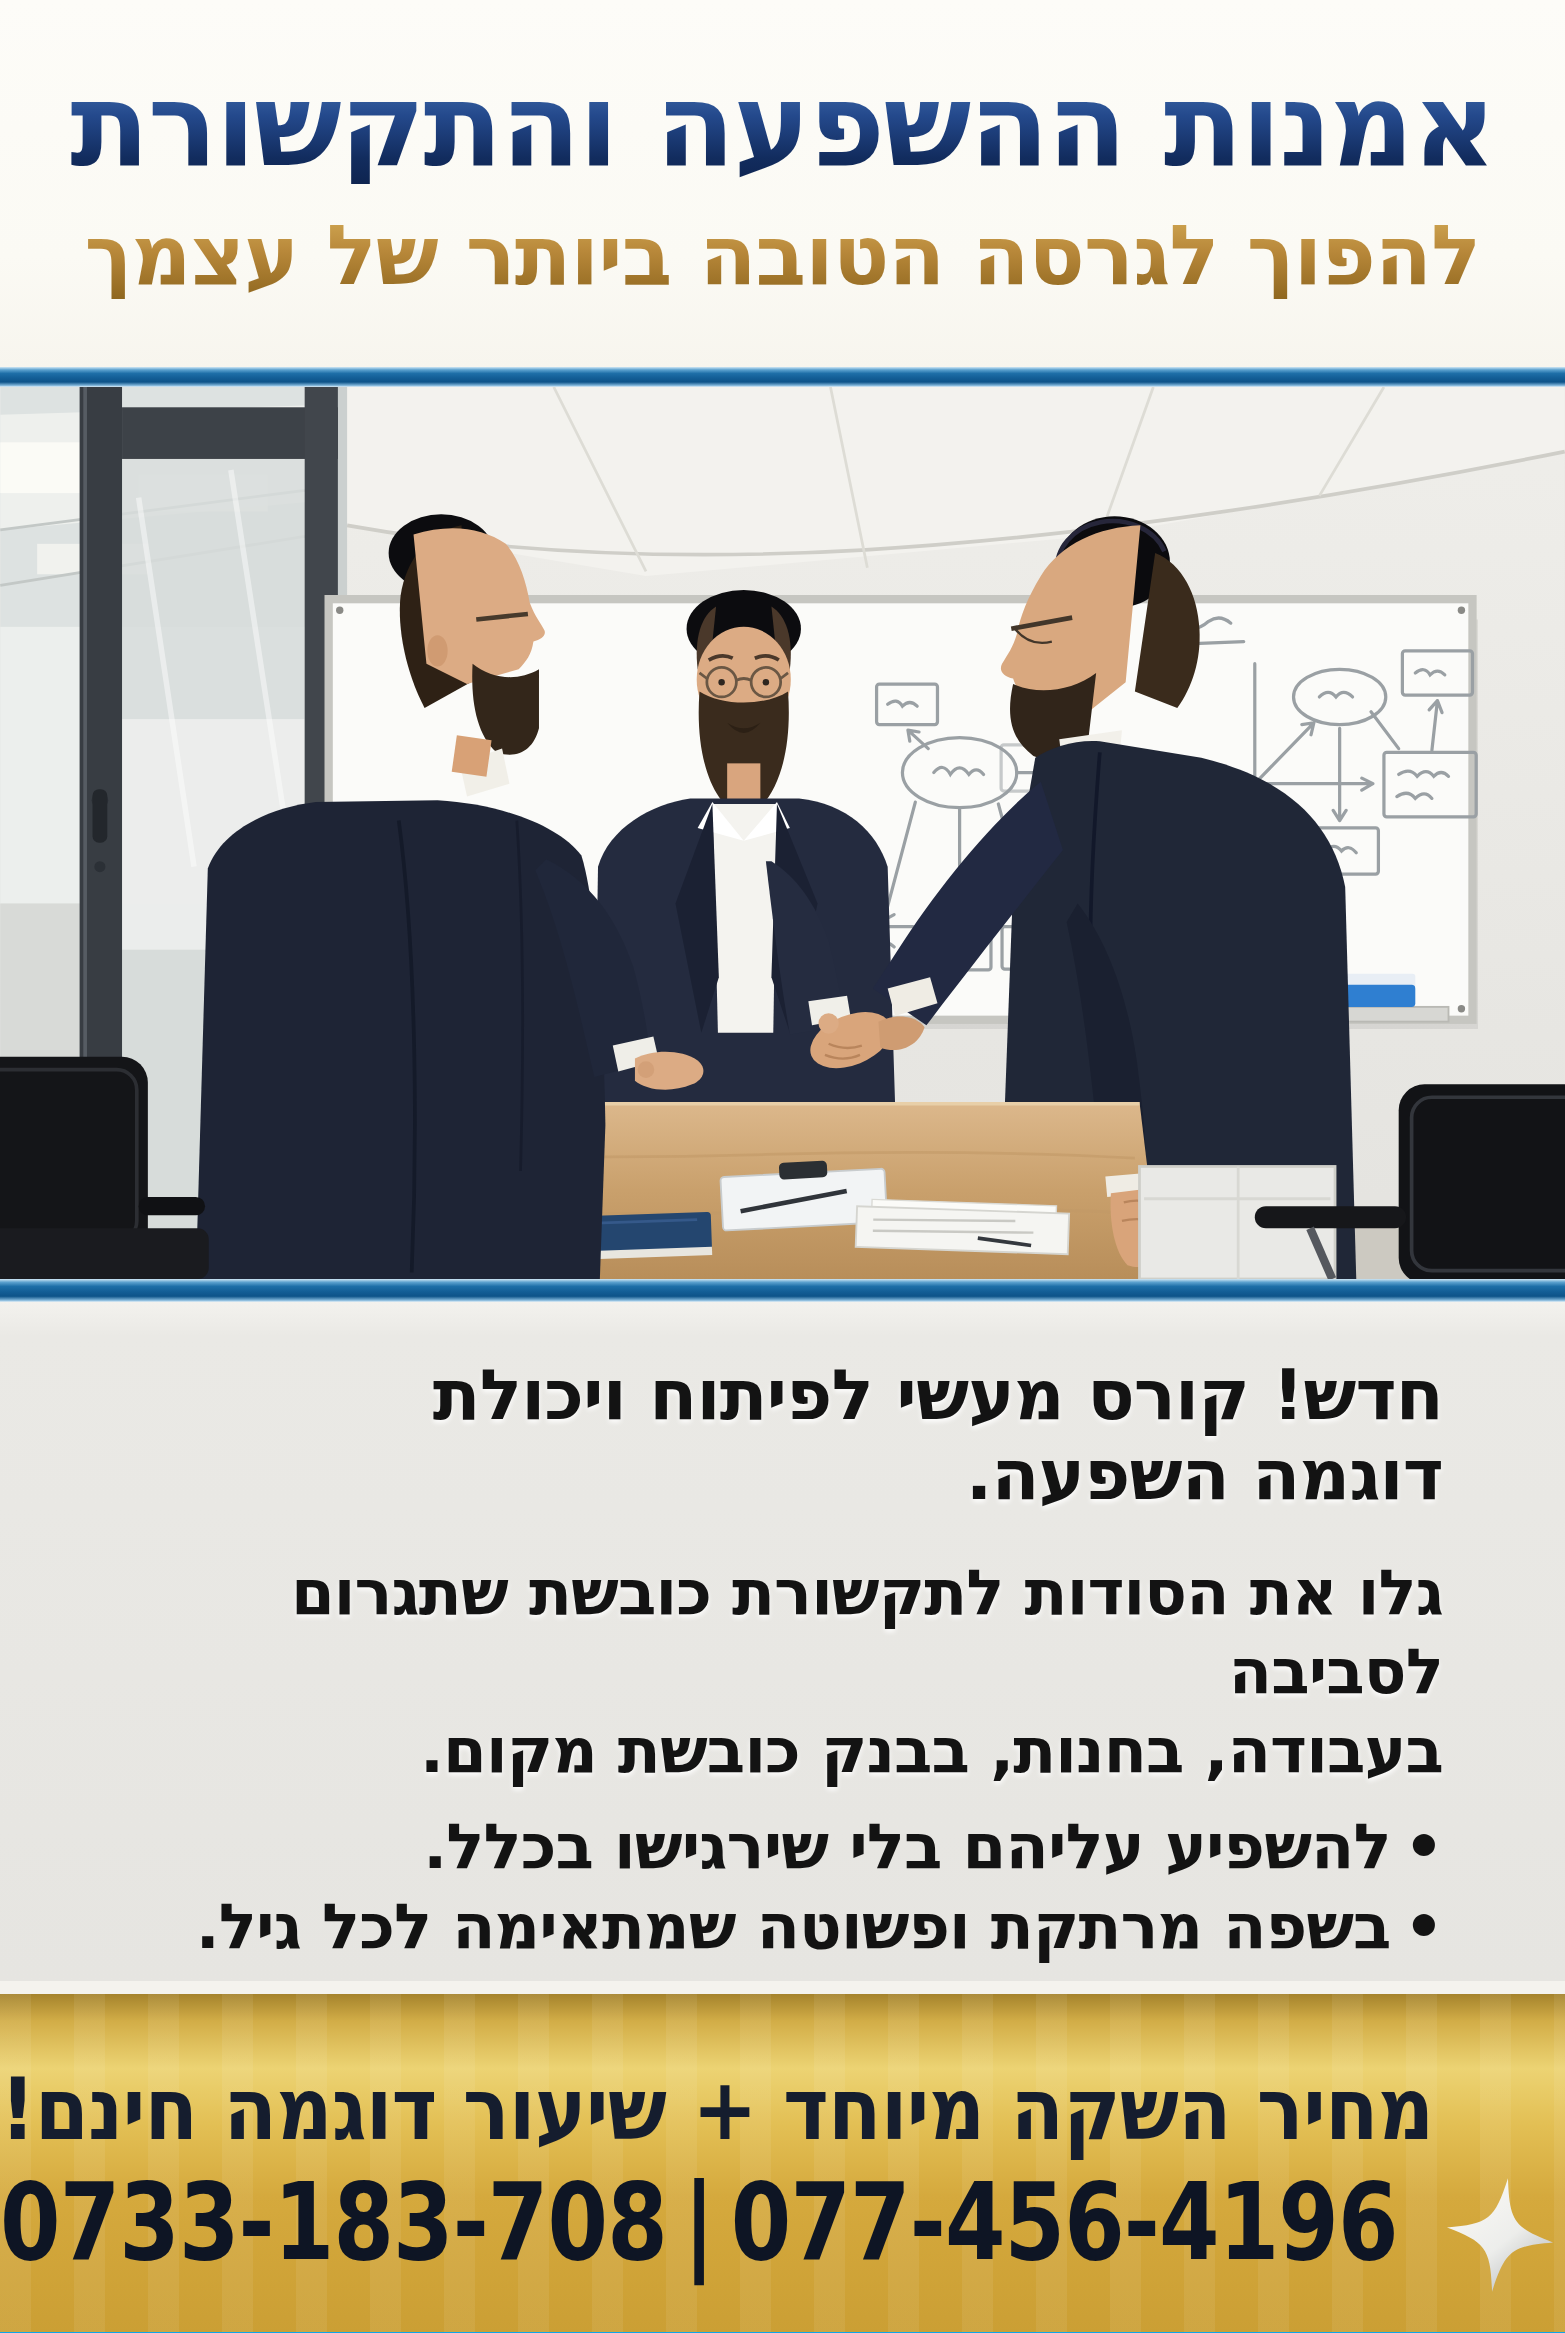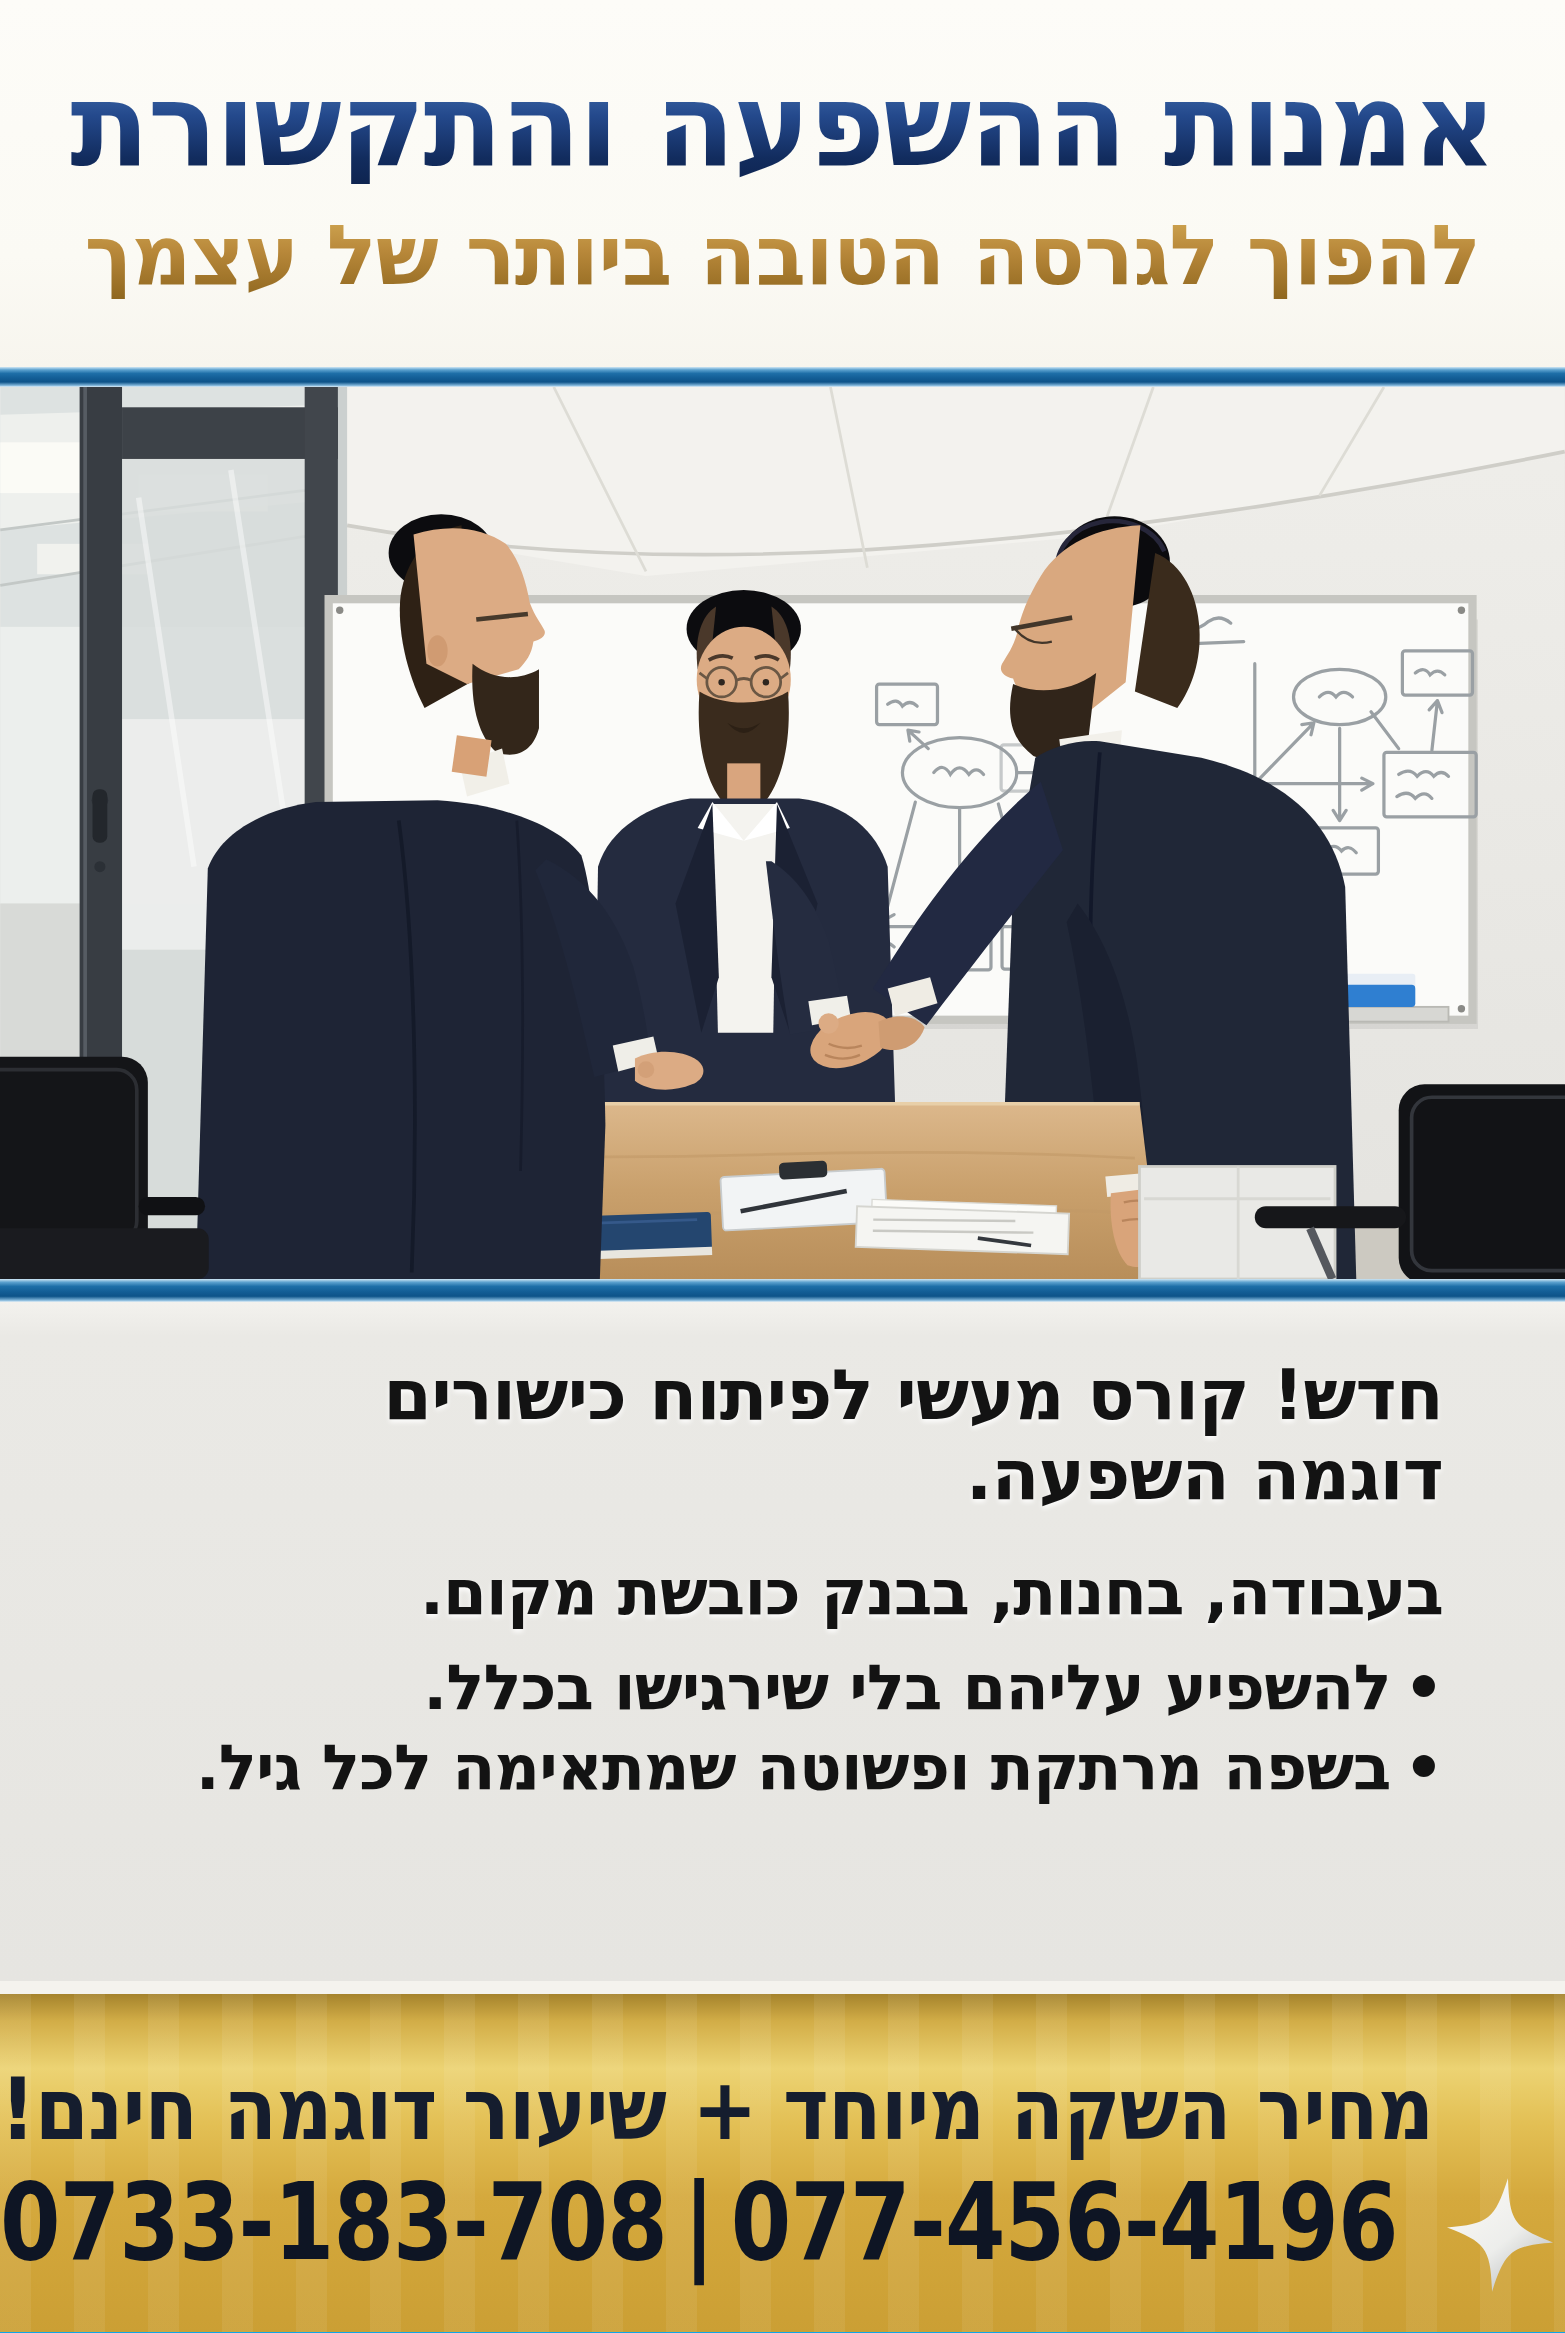--- a/index.html
+++ b/index.html
@@ -288,24 +288,25 @@
         <rect x="1360" y="888" width="164" height="24" rx="12" fill="#16171a"></rect>
         <path d="M1420,912 L1444,967" stroke="#55585e" stroke-width="9"></path>
       </g>
     </svg>
   </div>
 
   <div class="stripe stripe-bottom"></div>
 
   <div class="info">
     <div class="info-heading">
-      <div>חדש! קורס מעשי לפיתוח כישורים</div>
+      <div>חדש! קורס מעשי לפיתוח ויכולת</div>
       <div>דוגמה השפעה.</div>
     </div>
     <div class="info-para">
+      <div>גלו את הסודות לתקשורת כובשת שתגרום לסביבה</div>
       <div>בעבודה, בחנות, בבנק כובשת מקום.</div>
     </div>
     <div class="bullets">
       <div class="bullet">
         <span class="dot">•</span><span>להשפיע עליהם בלי שירגישו בכלל.</span>
       </div>
       <div class="bullet">
         <span class="dot">•</span><span>בשפה מרתקת ופשוטה שמתאימה לכל גיל.</span>
       </div>
     </div>

